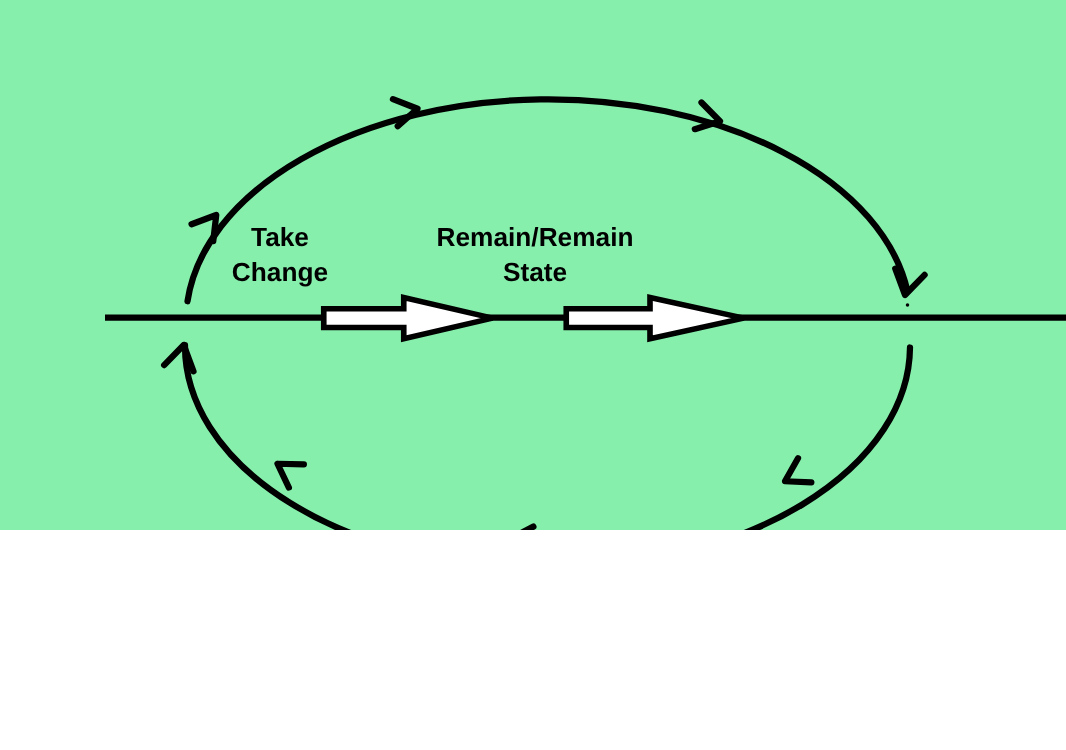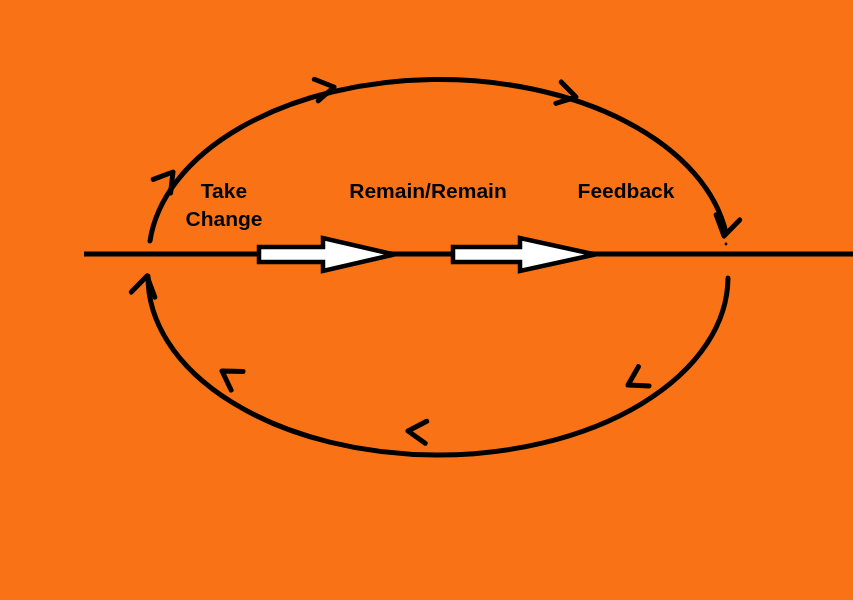--- a/index.html
+++ b/index.html
@@ -3,22 +3,22 @@
 <meta charset="utf-8">
 <style>
   html, body {
     margin: 0;
     padding: 0;
     background: #ffffff;
   }
   .canvas {
     position: relative;
     width: 853px;
-    height: 600px;
-    background: #f97316;
+    height: 424px;
+    background: #86efac;
     overflow: hidden;
     font-family: "Liberation Sans", sans-serif;
   }
   .drawing {
     position: absolute;
     left: 0;
     top: 0;
   }
   .node-label {
     position: absolute;
@@ -80,19 +80,19 @@
     </g>
   </svg>
 
   <div class="node-label" style="left:224px; top:177px;">
     <span>Take</span>
     <span>Change</span>
   </div>
 
   <div class="node-label" style="left:428px; top:177px;">
     <span>Remain/Remain</span>
+    <span>State</span>
   </div>
 
   <div class="node-label" style="left:626px; top:177px;">
-    <span>Feedback</span>
   </div>
 
 </div>
 
 </body></html>

